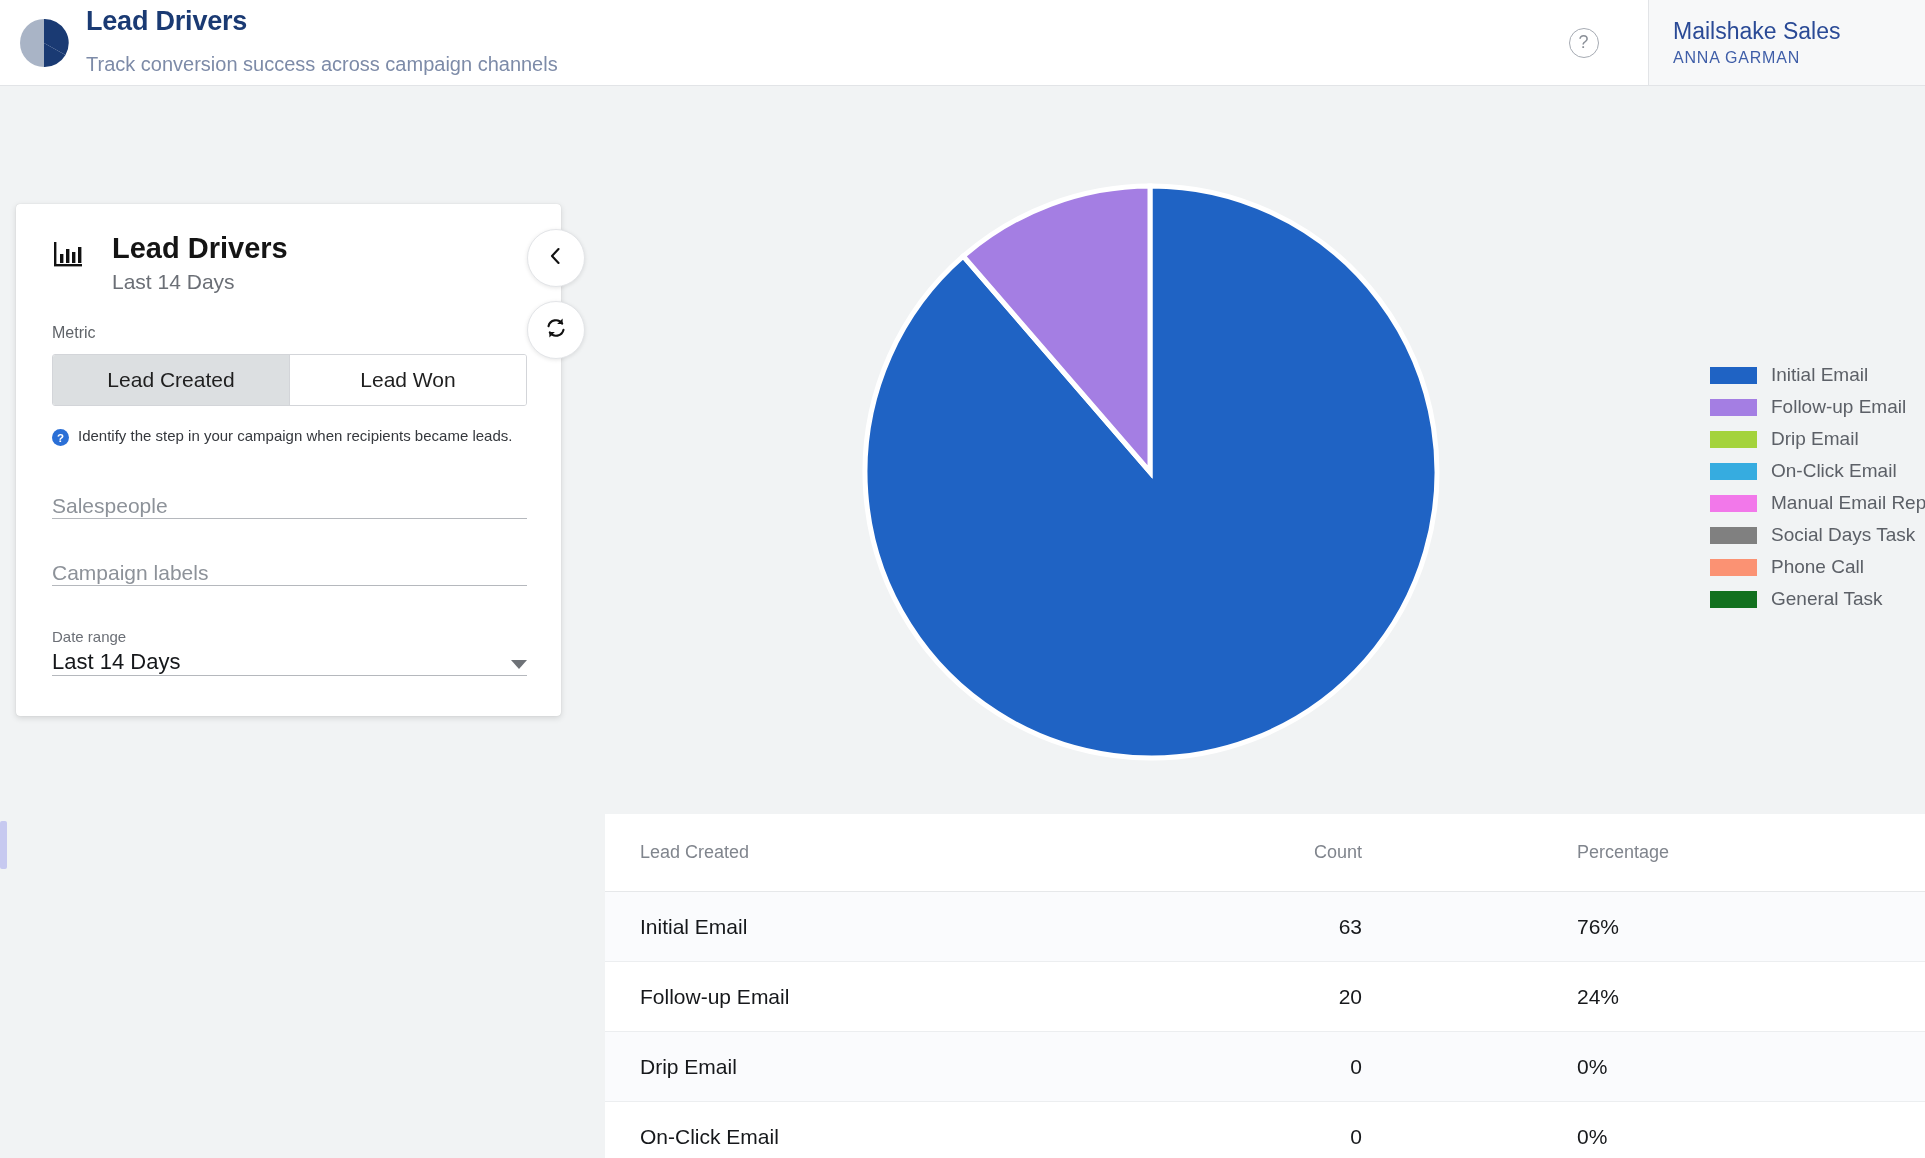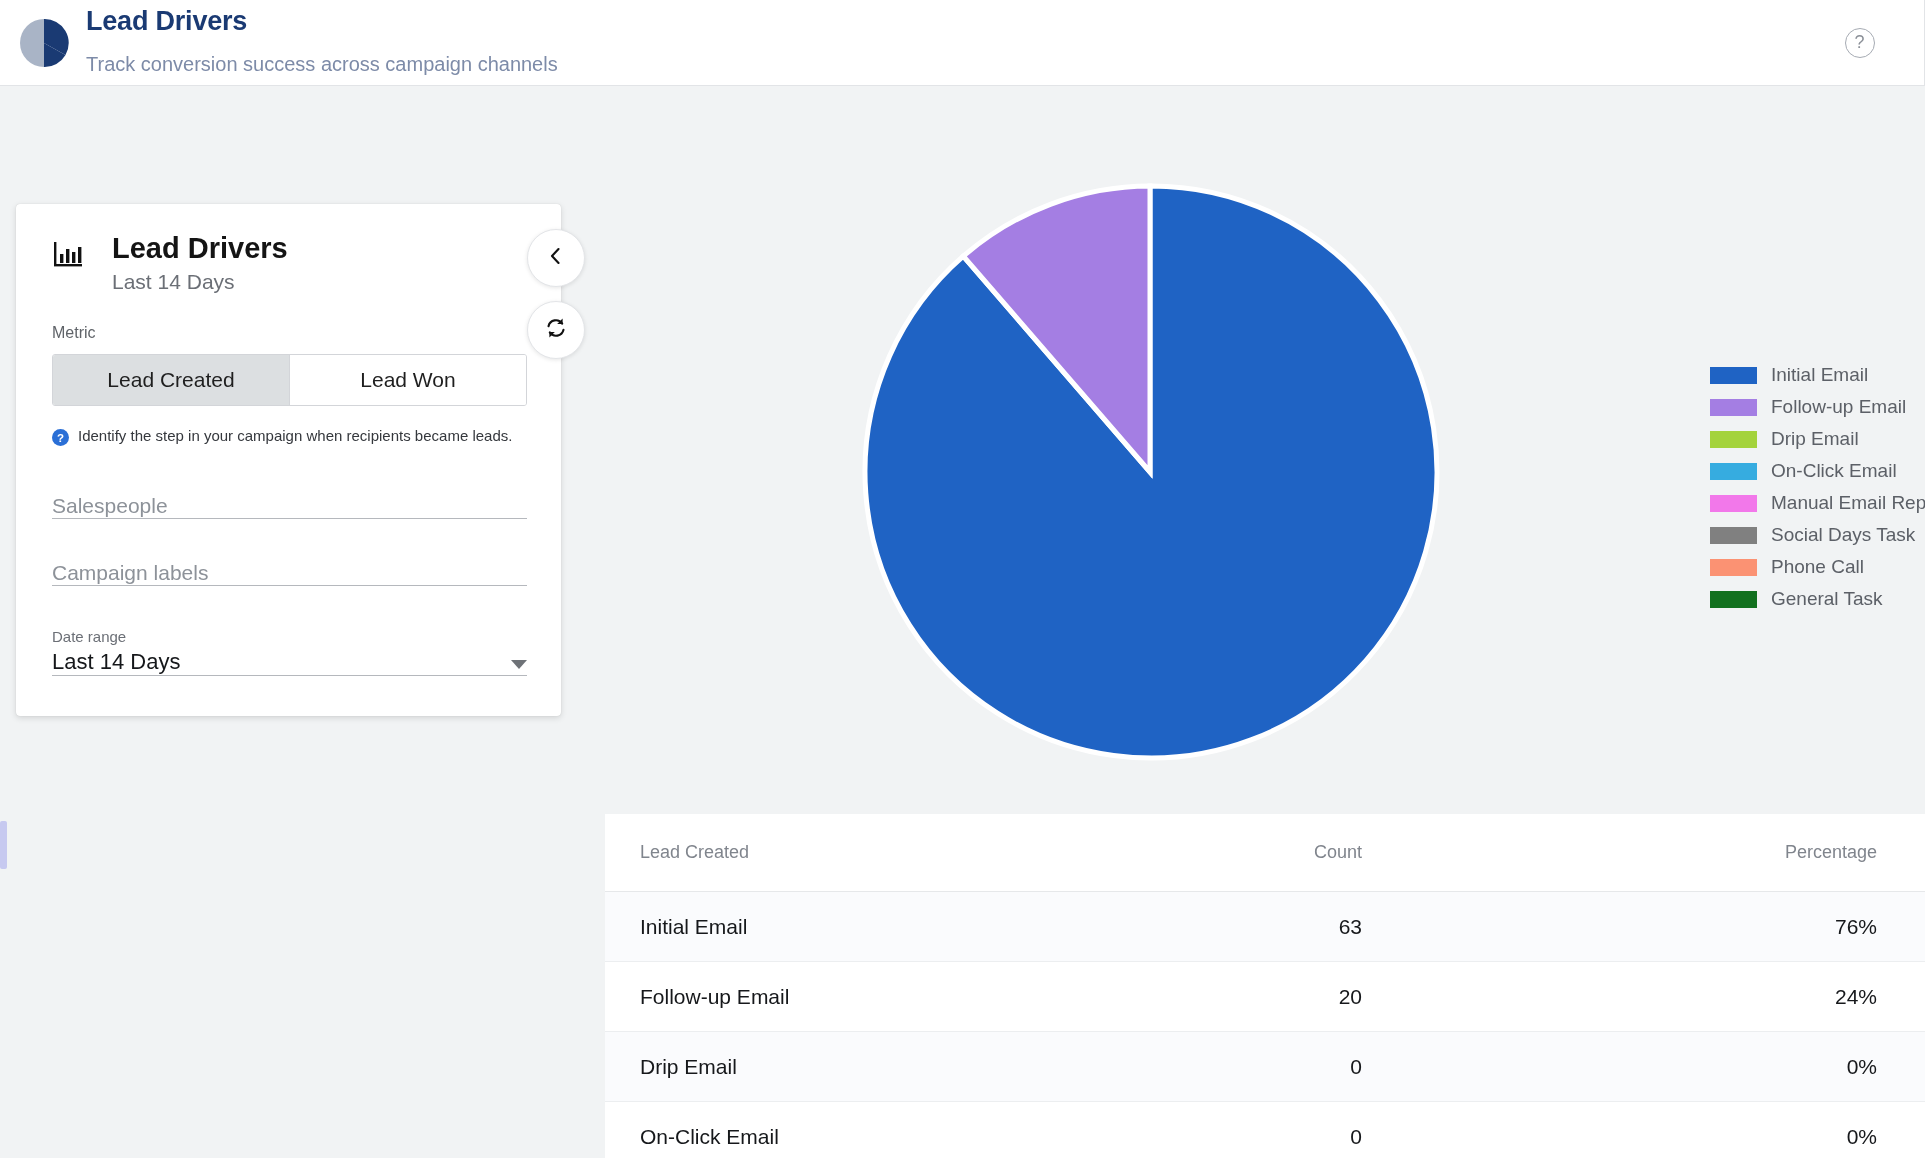--- a/index.html
+++ b/index.html
@@ -125,21 +125,21 @@
   }
   .trow {
     display: flex; align-items: center;
     padding: 0 48px 0 35px; height: 70px;
     border-bottom: 1px solid #eceef0;
   }
   .trow.header-row { height: 78px; border-bottom: 1px solid #e6e8ea; }
   .trow.zebra { background: #fafbfd; }
   .c-name { flex: 1; }
   .c-count { width: 300px; text-align: right; padding-right: 215px; }
-  .c-pct { width: 300px; text-align: right; }
+  .c-pct { width: 300px; text-align: left; }
   .trow.header-row .c-name,
   .trow.header-row .c-count,
   .trow.header-row .c-pct { font-size: 18px; color: #80858d; }
   .trow .c-name { font-size: 21px; color: #16181b; }
   .trow .c-count, .trow .c-pct { font-size: 21px; color: #16181b; }
 </style>
 </head>
 <body>
 
 <div class="header">
@@ -152,20 +152,24 @@
       </svg>
     </span>
     <div class="brand-text">
       <div class="brand-title">Lead Drivers</div>
       <div class="brand-sub">Track conversion success across campaign channels</div>
     </div>
   </div>
   <div class="header-right">
     <div class="help-cell">
       <span class="help-icon">?</span>
+    </div>
+    <div class="account-cell">
+      <div class="account-org">Mailshake Sales</div>
+      <div class="account-user">ANNA GARMAN</div>
     </div>
   </div>
 </div>
 
 <div class="body-wrap">
 
   <div class="left-scroll-hint"></div>
 
   <div class="filter-card">
     <div class="card-head">

